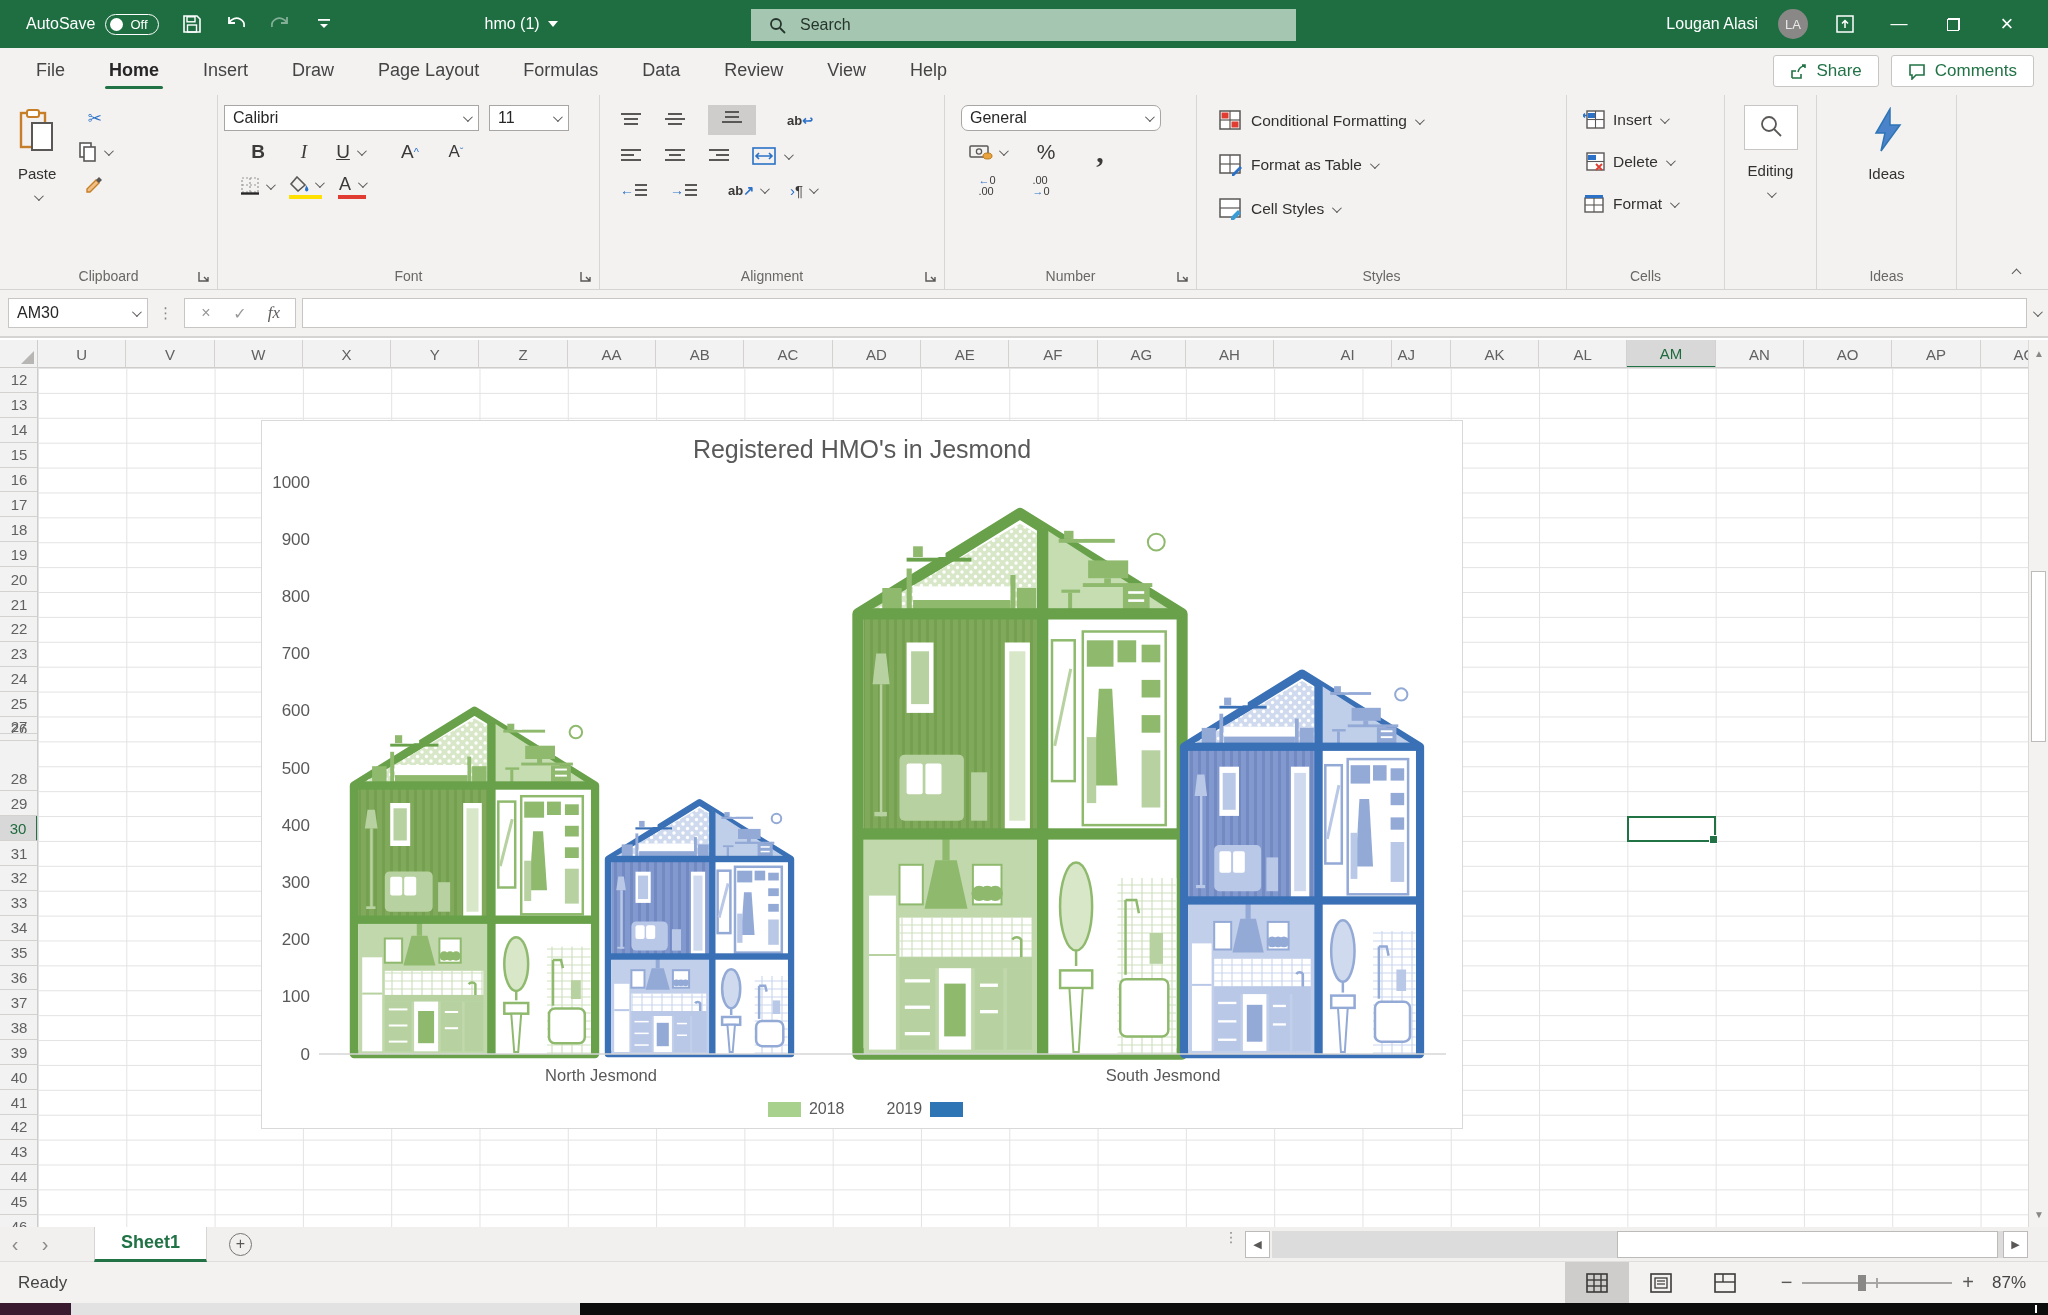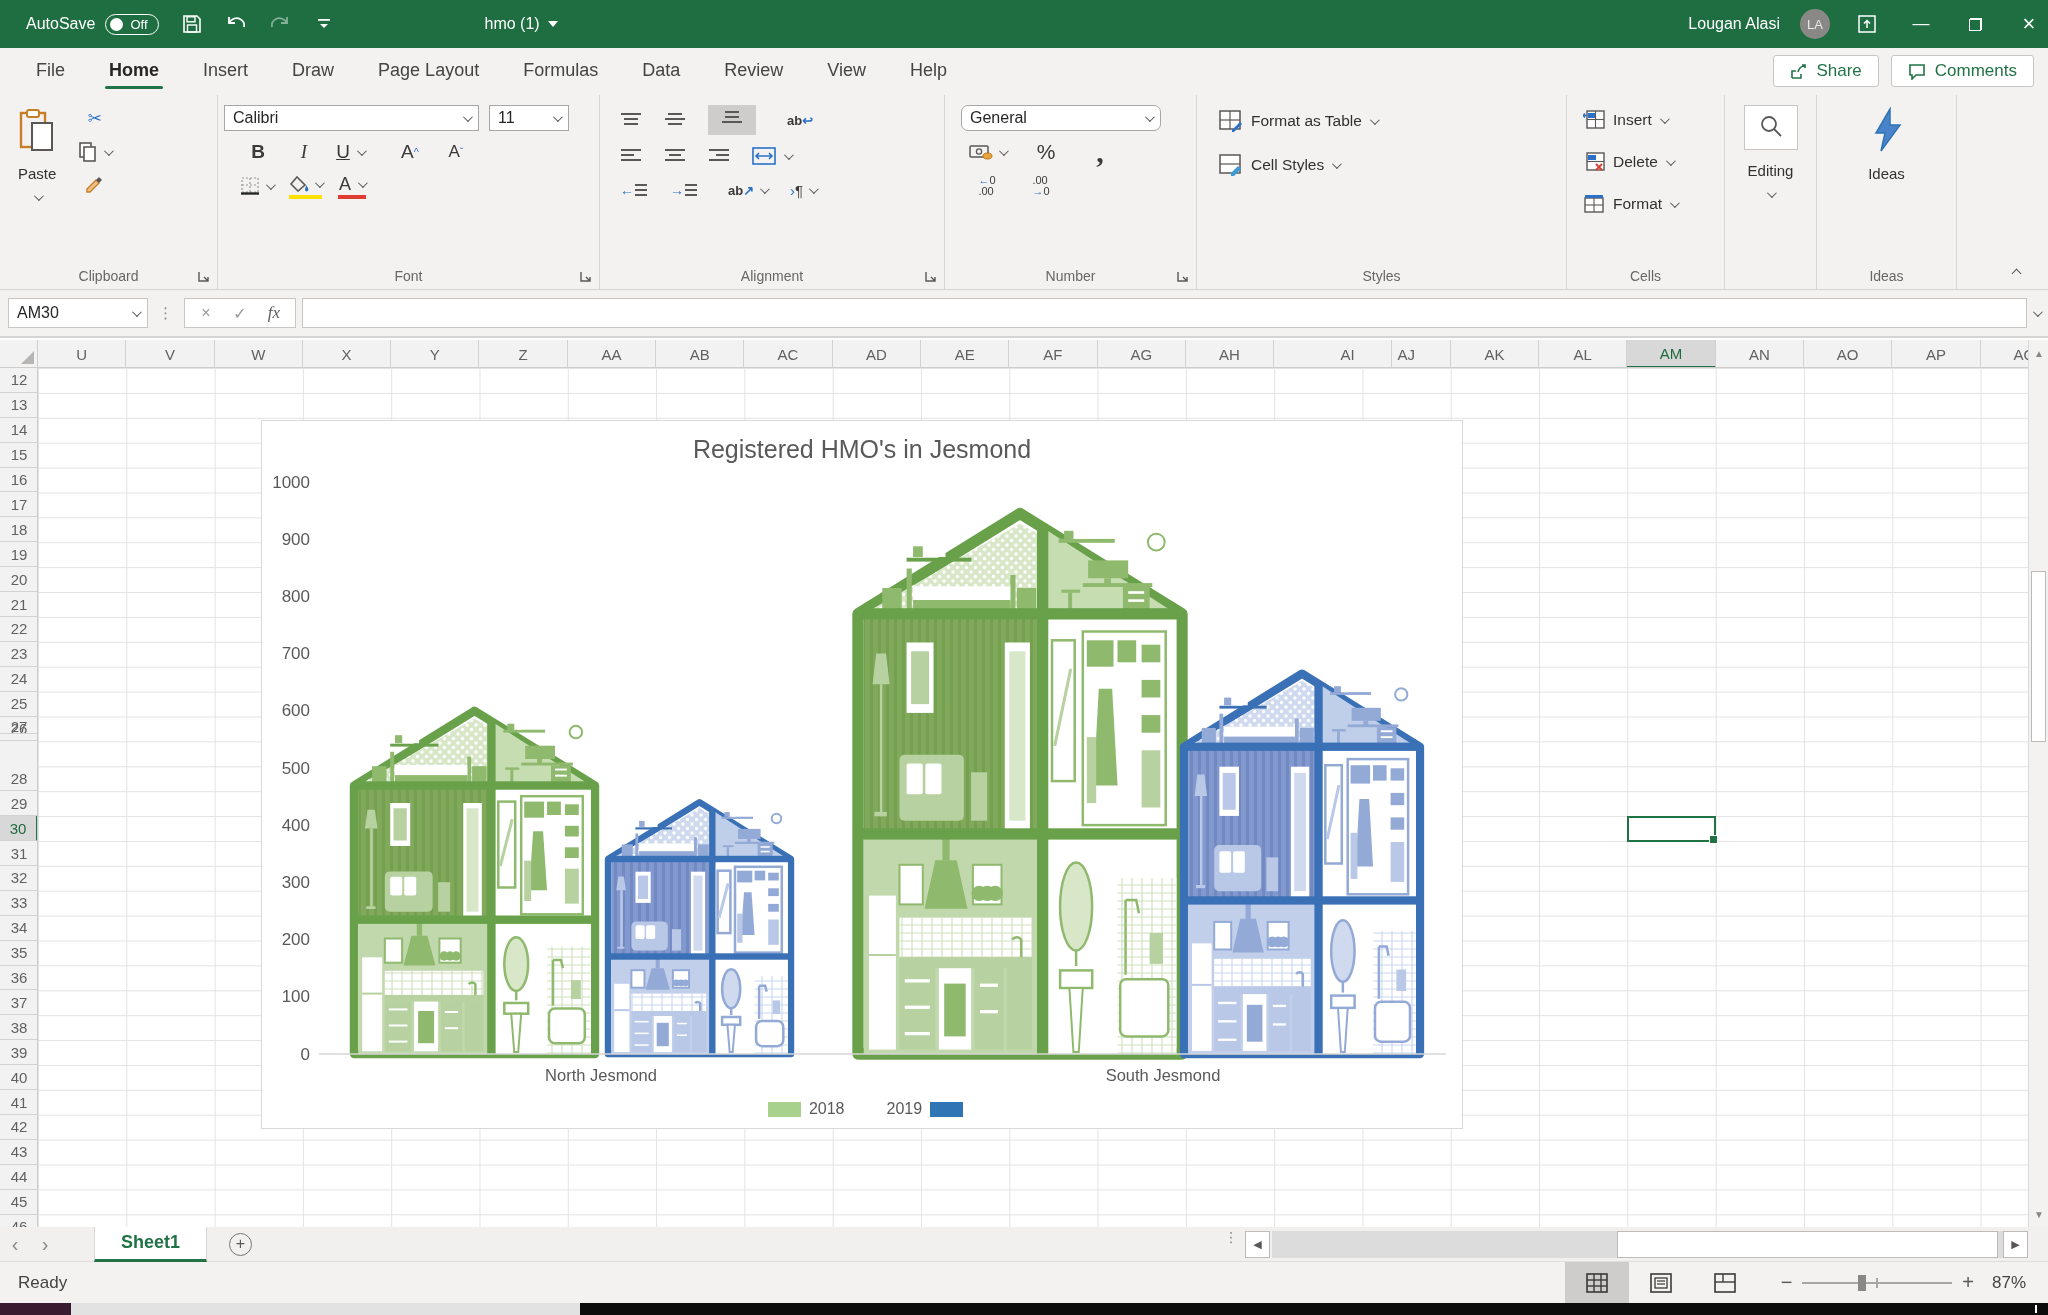--- a/index.html
+++ b/index.html
@@ -12,21 +12,21 @@
   .tb-left { display:flex; align-items:center; gap:22px; padding-left:26px; }
   .autosave { display:flex; align-items:center; gap:10px; }
   .as-pill { display:flex; align-items:center; gap:7px; border:1.5px solid #fff; border-radius:12px; padding:2px 10px 2px 4px; font-size:13px; }
   .as-knob { width:13px; height:13px; border-radius:50%; background:#fff; }
   .qat-ic { width:22px; text-align:center; cursor:pointer; }
   .qat-ic svg { display:block; margin:0 auto; }
   .dim { opacity:.45; }
   .doc-title { display:flex; align-items:center; gap:8px; margin-left:150px; cursor:pointer; }
   .caret-dn { width:0; height:0; border-left:5px solid transparent; border-right:5px solid transparent; border-top:6px solid #fff; display:inline-block; }
   .searchbox { position:absolute; left:751px; top:9px; width:545px; height:32px; background:#a5c7b2; display:flex; align-items:center; gap:14px; padding-left:18px; color:#26352c; font-size:16px; cursor:text; }
-  .tb-right { position:absolute; right:0; top:0; height:48px; display:flex; align-items:center; gap:20px; padding-right:2px; }
+  .tb-right { position:absolute; right:0; top:0; height:48px; display:flex; align-items:center; gap:20px; padding-right:24px; }
   .avatar { width:30px; height:30px; border-radius:50%; background:#8a8886; color:#e8e8e8; font-size:13px; display:flex; align-items:center; justify-content:center; }
   .winbtn { width:34px; height:34px; display:flex; align-items:center; justify-content:center; cursor:pointer; font-size:17px; }
   .restore-ic { position:relative; width:13px; height:13px; }
   .restore-ic::before { content:""; position:absolute; right:0; top:0; width:10px; height:10px; border:1.4px solid #fff; }
   .restore-ic::after { content:""; position:absolute; left:0; bottom:0; width:10px; height:10px; border:1.4px solid #fff; background:#1e6e42; }
 
   
   .menubar { position:absolute; left:0; top:48px; width:2048px; height:47px; background:#f3f2f1; display:flex; align-items:center; }
   #menu-tabs { display:flex; align-items:center; gap:8px; padding-left:18px; }
   .mtab { padding:8px 18px 10px; font-size:18px; color:#444; cursor:pointer; position:relative; }
@@ -152,20 +152,27 @@
         <svg width="14" height="12" viewBox="0 0 14 12">
             <rect x="1" y="1" width="12" height="1.8" fill="#fff"></rect>
             <path d="M3 6l4 4 4-4z" fill="#fff"></path>
           </svg>
       </span>
     </div>
     <div class="doc-title">
       <span>hmo (1)</span>
       <span class="caret-dn"></span>
     </div>
+    <div class="searchbox">
+      <svg width="17" height="17" viewBox="0 0 17 17">
+          <circle cx="7" cy="7" r="5" fill="none" stroke="#26352c" stroke-width="1.8"></circle>
+          <line x1="11" y1="11" x2="16" y2="16" stroke="#26352c" stroke-width="1.8"></line>
+        </svg>
+      <span>Search</span>
+    </div>
     <div class="tb-right">
       <span>Lougan Alasi</span>
       <span class="avatar">LA</span>
       <span class="winbtn">
         <svg width="18" height="18" viewBox="0 0 18 18">
             <rect x="1" y="1" width="16" height="16" fill="none" stroke="#fff" stroke-width="1.5"></rect>
             <path d="M9 13V6M6 8.5L9 5.5l3 3" fill="none" stroke="#fff" stroke-width="1.5"></path>
           </svg>
       </span>
       <span class="winbtn">—</span>
@@ -390,20 +397,31 @@
         </div>
       </div>
       <div class="glabel">Number</div>
       <svg class="launcher" viewBox="0 0 13 13">
           <path d="M2 2v9h9M7 7l4 4M11 7v4h-4" fill="none" stroke="#5a5856" stroke-width="1.4"></path>
         </svg>
     </div>
 
     <div class="rgroup" style="width:370px; padding-left:18px;">
       <div class="rowset" style="gap:12px;">
+        <div class="stackbtn">
+          <svg width="24" height="22" viewBox="0 0 24 22">
+              <rect x="1" y="1" width="20" height="18" fill="#fff" stroke="#5a5856" stroke-width="1.5"></rect>
+              <line x1="11" y1="1" x2="11" y2="19" stroke="#5a5856" stroke-width="1.2"></line>
+              <line x1="1" y1="10" x2="21" y2="10" stroke="#5a5856" stroke-width="1.2"></line>
+              <rect x="2.5" y="2.5" width="7" height="6" fill="#e03c31"></rect>
+              <rect x="12.5" y="11.5" width="7" height="6" fill="#e03c31"></rect>
+            </svg>
+          <span>Conditional Formatting</span>
+            <span class="chev"></span>
+        </div>
         <div class="stackbtn">
           <svg width="24" height="22" viewBox="0 0 24 22">
               <rect x="1" y="1" width="20" height="18" fill="#fff" stroke="#5a5856" stroke-width="1.5"></rect>
               <line x1="11" y1="1" x2="11" y2="19" stroke="#5a5856" stroke-width="1.2"></line>
               <line x1="1" y1="10" x2="21" y2="10" stroke="#5a5856" stroke-width="1.2"></line>
               <path d="M13 20l8-8 2 2-8 8h-2z" fill="#2b71c7"></path>
             </svg>
           <span>Format as Table</span>
             <span class="chev"></span>
         </div>

